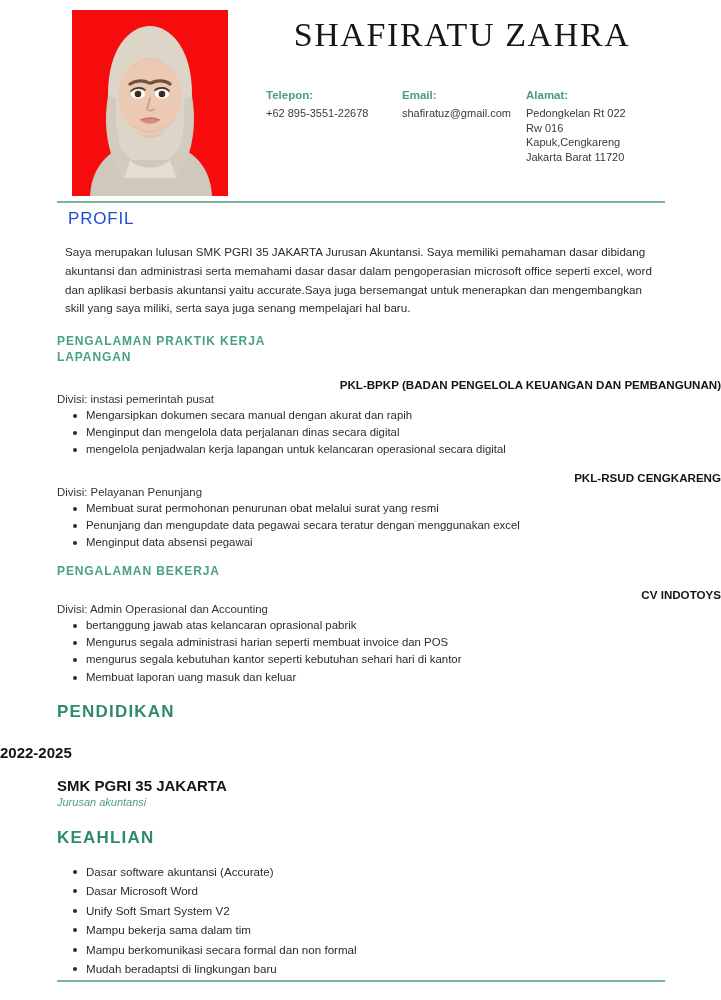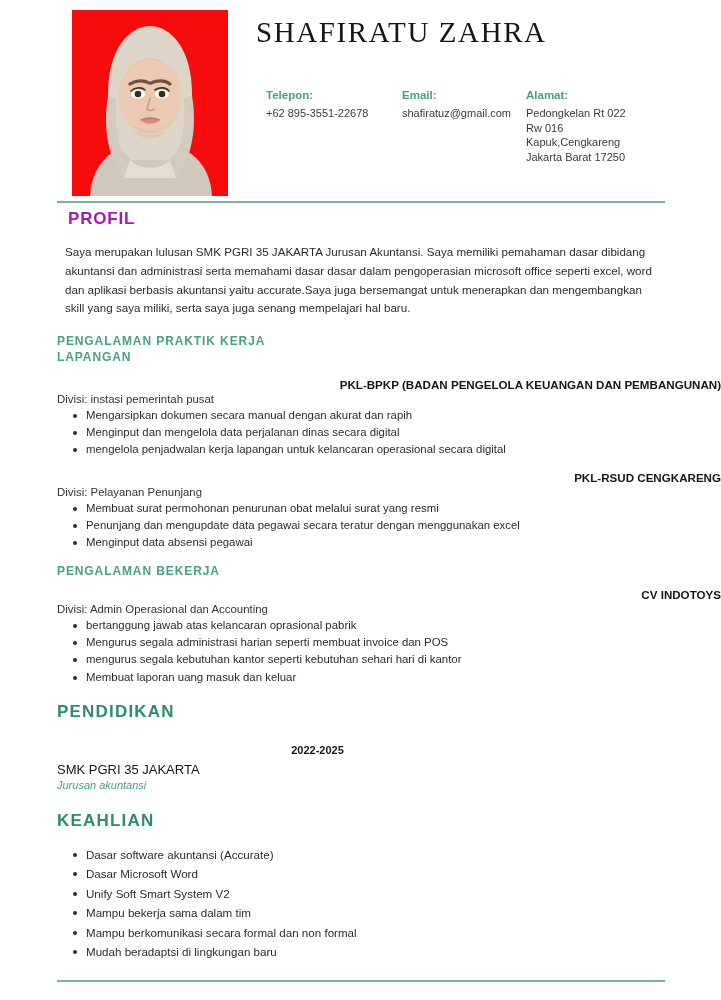--- a/index.html
+++ b/index.html
@@ -33,22 +33,23 @@
     background: #f60c0c;
     overflow: hidden;
   }
   .photo svg { display: block; }
 
   .name {
     position: absolute;
     left: 256px;
     top: 16px;
     width: 412px;
+    text-align: center;
     font-family: "Liberation Serif", serif;
-    font-size: 29px;
+    font-size: 34px;
     font-weight: 400;
     letter-spacing: 1.6px;
     color: #16161a;
     white-space: nowrap;
   }
 
   .contact {
     position: absolute;
     left: 266px;
     top: 88px;
@@ -83,23 +84,23 @@
   
   .content {
     position: absolute;
     left: 0;
     top: 203px;
     width: 721px;
   }
   .sec-title-dark {
     margin: 6px 0 0 68px;
     font-size: 17px;
-    font-weight: bold;
+    font-weight: normal;
     letter-spacing: 0.8px;
-    color: #a21caf;
+    color: #1d4ed8;
   }
   .sec-title-green-lg {
     margin: 0 0 0 57px;
     font-size: 17px;
     font-weight: bold;
     letter-spacing: 1.2px;
     color: #2e8b6b;
   }
   .sec-title-green-sm {
     margin: 0 0 0 57px;
@@ -147,29 +148,29 @@
     left: -13px;
     top: 7px;
     width: 4px;
     height: 4px;
     border-radius: 50%;
     background: #2b2b2b;
   }
 
   .edu-date {
     margin: 22px 86px 0 0;
-    text-align: center;
-    font-size: 11px;
+    text-align: left;
+    font-size: 15px;
     font-weight: bold;
     color: #151515;
   }
   .edu-school {
-    margin: 6px 0 0 57px;
-    font-size: 13px;
-    font-weight: normal;
+    margin: 16px 0 0 57px;
+    font-size: 15px;
+    font-weight: bold;
     color: #151515;
   }
   .edu-major {
     margin: 2px 0 0 57px;
     font-size: 11px;
     font-style: italic;
     color: #4c9e82;
   }
 
   ul.skills {
@@ -251,21 +252,21 @@
       </div>
       <div class="contact-col c2">
         <div class="contact-label">Email:</div>
         <div class="contact-val">shafiratuz@gmail.com</div>
       </div>
       <div class="contact-col c3">
         <div class="contact-label">Alamat:</div>
         <div class="contact-val-line">Pedongkelan Rt 022</div>
         <div class="contact-val-line">Rw 016</div>
         <div class="contact-val-line">Kapuk,Cengkareng</div>
-        <div class="contact-val-line">Jakarta Barat 17250</div>
+        <div class="contact-val-line">Jakarta Barat 11720</div>
       </div>
     </div>
   </div>
 
   <div class="divider divider-top"></div>
   <div class="divider divider-bottom"></div>
 
   <div class="content">
 
     <div class="sec-title-dark">PROFIL</div>

